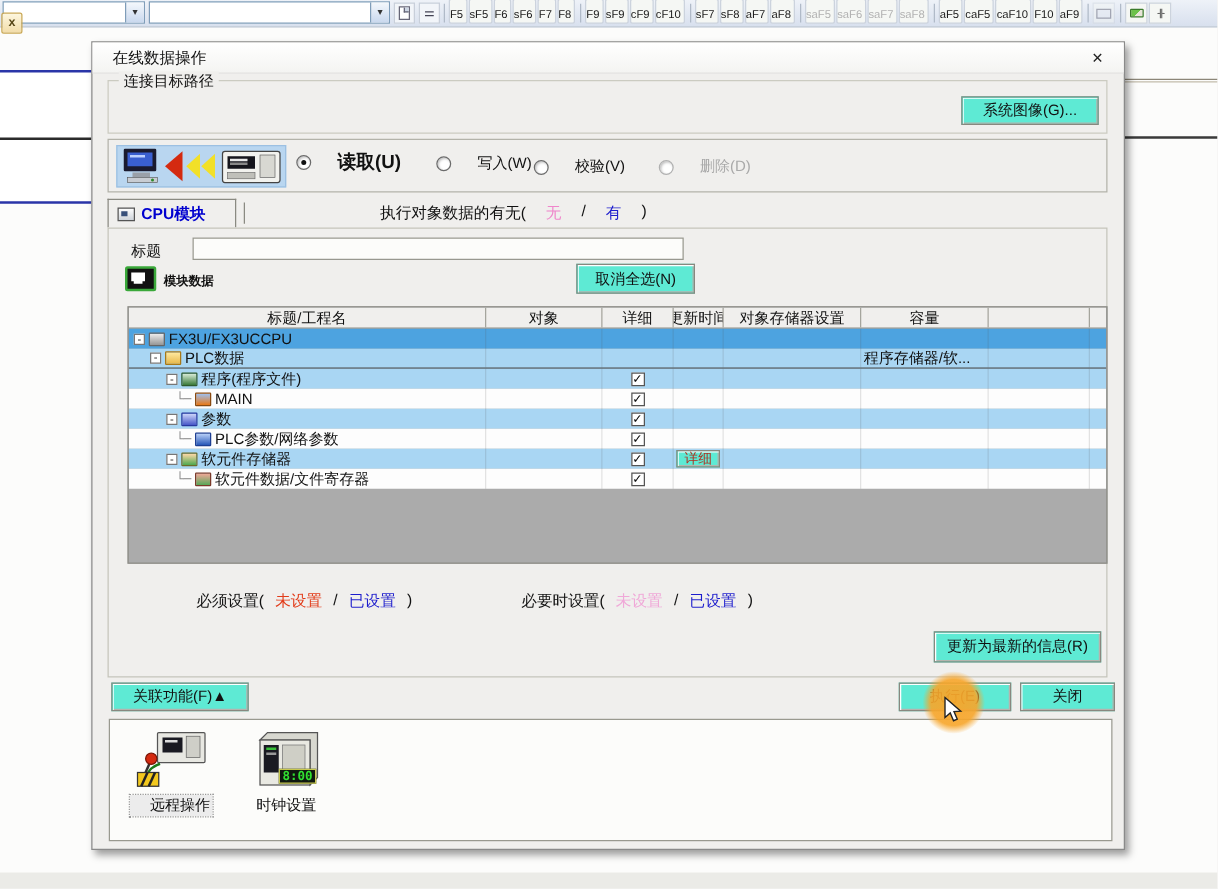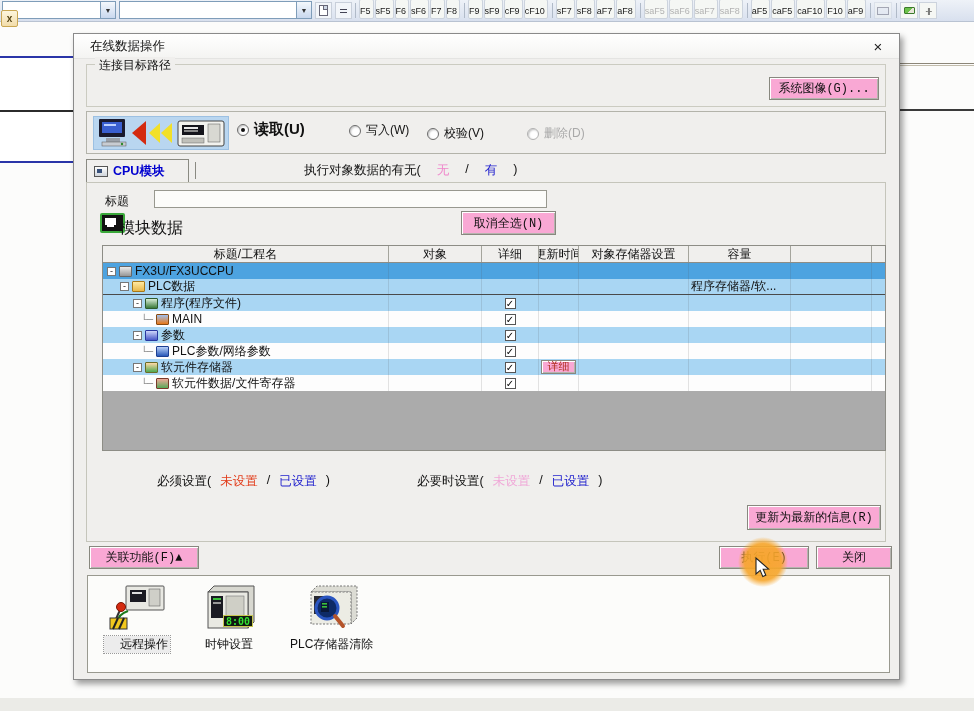--- a/index.html
+++ b/index.html
@@ -53,27 +53,27 @@
     background:#f0efed; border:1px solid #8a8a8a; box-shadow:3px 4px 6px rgba(0,0,0,.38); }
   .dlg-title { height:25px; background:linear-gradient(#ffffff,#f4f4f2); border-bottom:1px solid #e4e4e2;
     display:flex; align-items:center; padding:0 8px 0 16px; font-size:12.5px; }
   .dlg-x { margin-left:auto; width:26px; text-align:center; font-size:15px; color:#222; }
 
   .grp { position:absolute; left:12px; width:800px; border:1px solid #cbcbc1; background:#f0efed; }
   .grp1 { top:30px; height:43px; }
   .grp-label { position:absolute; top:-8px; left:8px; background:#f0efed; padding:0 4px; font-size:12px; }
   .path-input { position:absolute; left:8px; top:14px; width:664px; height:20px;
     border:1px solid #7f8791; background:#fff; font-size:12px; padding:0 5px; font-family:inherit; color:#111; }
-  .btn { background:#f9a8d4; border:1px solid #88887f; color:#111; font-size:12px; font-family:Liberation Mono, monospace;
+  .btn { background:#5eead4; border:1px solid #88887f; color:#111; font-size:12px; font-family:Liberation Sans, sans-serif;
     box-shadow:inset 1px 1px 0 #ffffff, inset -1px -1px 0 #b5b4ae; }
   .sysimg-btn { position:absolute; left:682px; top:12px; width:110px; height:23px; }
 
   .opbar { position:absolute; left:12px; top:77px; width:800px; height:43px; border:1px solid #b3b3aa; background:#f0efed; }
   .connicon { position:absolute; left:6px; top:4px; width:136px; height:34px; background:#b9d6f0; border:1px solid #9cc0e2; }
-  .radio { position:absolute; display:flex; align-items:center; gap:5px; font-size:12px;justify-content:flex-end; }
+  .radio { position:absolute; display:flex; align-items:center; gap:21px; font-size:12px;justify-content:flex-end; }
   .rdot { width:12px; height:12px; border-radius:50%; border:1px solid #6b6b6b; background:#fff;
     box-shadow:inset 1px 1px 2px #c2c2c2; position:relative; flex:none; }
   .rdot.on::after { content:""; position:absolute; left:3px; top:3px; width:4px; height:4px; border-radius:50%; background:#111; }
   .radio.read  { left:150px; top:8px; font-size:15px; font-weight:bold; }
   .radio.write { left:262px; top:10px; }
   .radio.verify{ left:340px; top:13px; }
   .radio.del   { left:440px; top:13px; color:#a9a9a9; }
   .radio.del .rdot { border-color:#b0b0b0; }
 
   .tab { position:absolute; left:12px; top:125px; width:103px; height:23px;
@@ -83,21 +83,21 @@
   .tabicon::after { content:""; position:absolute; left:2px; top:2px; right:5px; bottom:3px; background:#38507a; }
   .tabdiv { position:absolute; left:121px; top:128px; width:1px; height:17px; background:#8a8a82; }
   .tstatus { position:absolute; left:230px; top:128px; font-size:12.5px; display:flex; gap:16px; white-space:nowrap; }
   .pink { color:#ef86cb; } .blueT { color:#1d1dcd; } .red { color:#e23c1a; } .lpink { color:#f0a8d8; }
 
   .panel { position:absolute; left:12px; top:148px; width:800px; height:360px; border:1px solid #c5c5bb; background:#f0efed; }
   .tlbl { position:absolute; left:18px; top:10px; }
   .tinput { position:absolute; left:67px; top:7px; width:393px; height:18px; border:1px solid #98988f; background:#fcfcfa; font-family:inherit; font-size:12px; padding:0 4px; }
   .md-icon { position:absolute; left:13px; top:30px; width:25px; height:20px; border:2px solid #3aa83a; border-radius:2px; background:#111; }
   .md-icon::after { content:""; position:absolute; left:3px; top:3px; width:11px; height:7px; background:#fff; box-shadow:0 4px 0 -2px #fff; }
-  .md-label { position:absolute; left:32px; top:35px; font-weight:normal; font-size:16px; }
+  .md-label { position:absolute; left:44px; top:35px; font-weight:bold; font-size:10px; }
   .md-btn1 { position:absolute; left:167px; top:28px; width:123px; height:24px; }
   .md-btn2 { position:absolute; left:300px; top:24px; width:68px;  height:24px;margin-top:48px; }
   .md-btn3 { position:absolute; left:374px; top:28px; width:95px;  height:24px; }
 
   .dtable { position:absolute; left:15px; top:62px; width:784px; height:206px; border:1px solid #8d8d86; background:#ababab; font-size:12px; overflow:hidden; }
   .thead, .trow { display:grid; grid-template-columns:286px 93px 57px 40px 110px 102px 81px 1fr; }
   .thead { height:17px; background:#f0efed; border-bottom:1px solid #8d8d86; }
   .th { display:flex; align-items:center; justify-content:center; border-right:1px solid #a5a59d; white-space:nowrap; overflow:hidden; }
   .trow { height:16px; }
   .row-sel { background:#4da3e0; }
@@ -478,32 +478,19 @@
         <polygon points="8,8 14,2 54,2 54,38 48,44 48,8" fill="#d8d8d0" stroke="#555"></polygon>
         <rect x="8" y="8" width="40" height="36" fill="#e9e9e2" stroke="#555"></rect>
         <rect x="11" y="12" width="12" height="22" fill="#1a1a22"></rect>
         <rect x="13" y="14" width="8" height="2" fill="#3ac03a"></rect>
         <rect x="13" y="18" width="8" height="2" fill="#999"></rect>
         <rect x="26" y="12" width="18" height="28" fill="#cfcfc6" stroke="#777" stroke-width="0.6"></rect>
       </svg>
       <span class="clocklcd">8:00</span>
       <span class="lbl">时钟设置</span>
     </div>
-    <div class="relitem">
-      <svg width="62" height="50" viewBox="0 0 62 50">
-        <polygon points="10,8 16,2 56,2 56,34 50,40 50,8" fill="#dcdcd4" stroke="#777" stroke-dasharray="2,1.5"></polygon>
-        <rect x="10" y="8" width="40" height="32" fill="#ececE4" stroke="#777" stroke-dasharray="2,1.5"></rect>
-        <rect x="13" y="12" width="12" height="18" fill="#2a2a33"></rect>
-        <circle cx="26" cy="24" r="11" fill="#0e2a66" stroke="#2a55c0" stroke-width="3"></circle>
-        <rect x="20" y="18" width="8" height="10" fill="#0a1838"></rect>
-        <rect x="21" y="19" width="5" height="1.6" fill="#3ac03a"></rect>
-        <rect x="21" y="22" width="5" height="1.6" fill="#3ac03a"></rect>
-        <line x1="34" y1="32" x2="42" y2="42" stroke="#b5542a" stroke-width="4" stroke-linecap="round"></line>
-      </svg>
-      <span class="lbl">PLC存储器清除</span>
-    </div>
   </div>
 </div>
 
 <div class="click-circle"></div>
 <svg class="cursor" width="16" height="22" viewBox="0 0 16 22">
   <path d="M1,1 L1,17 L5.2,13.4 L7.8,19.6 L10.8,18.3 L8.2,12.3 L13.6,12 Z" fill="#fff" stroke="#222" stroke-width="1.1"></path>
 </svg>
 
 </body></html>

